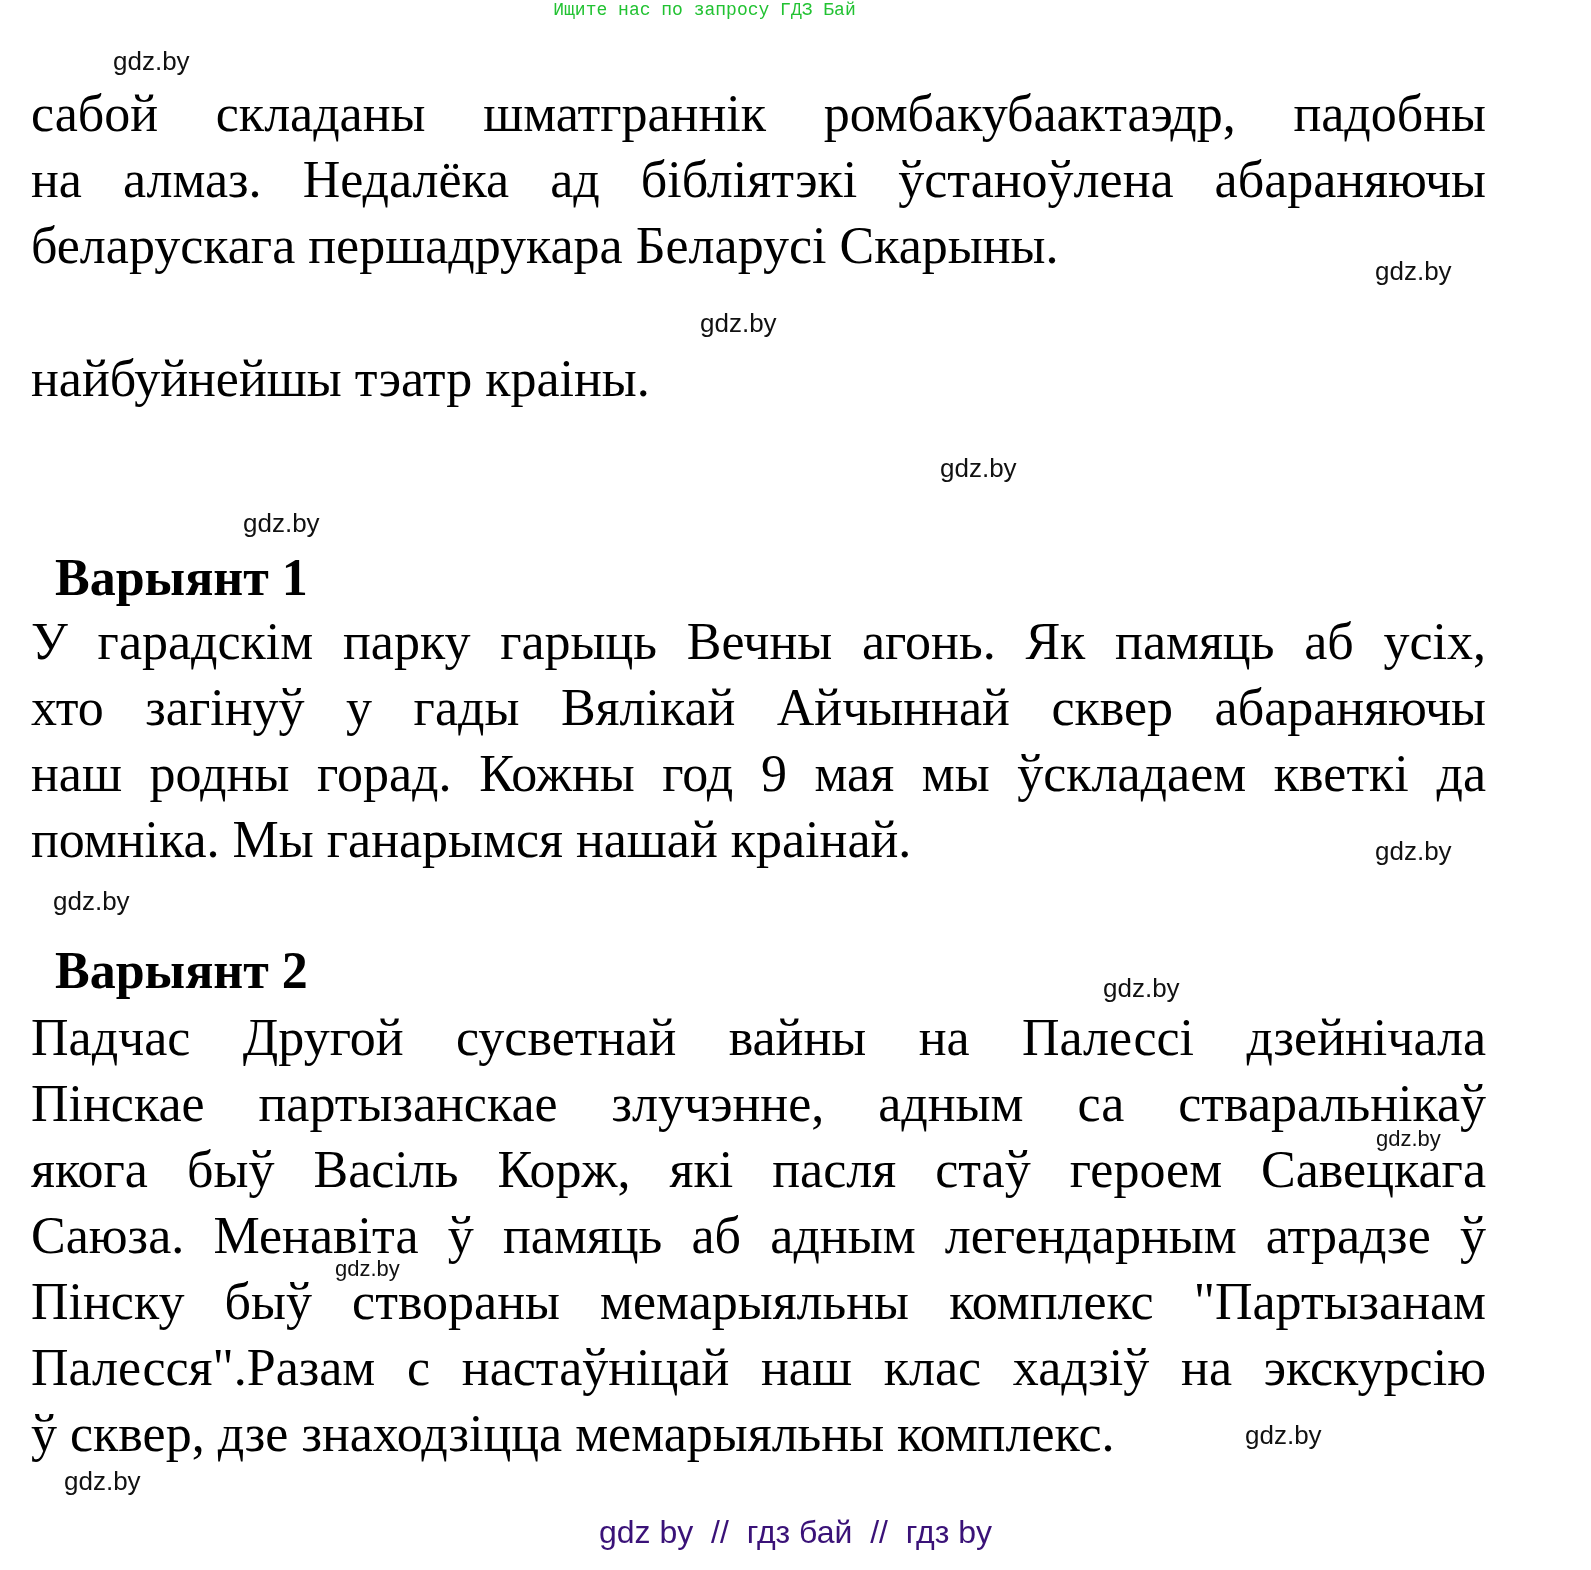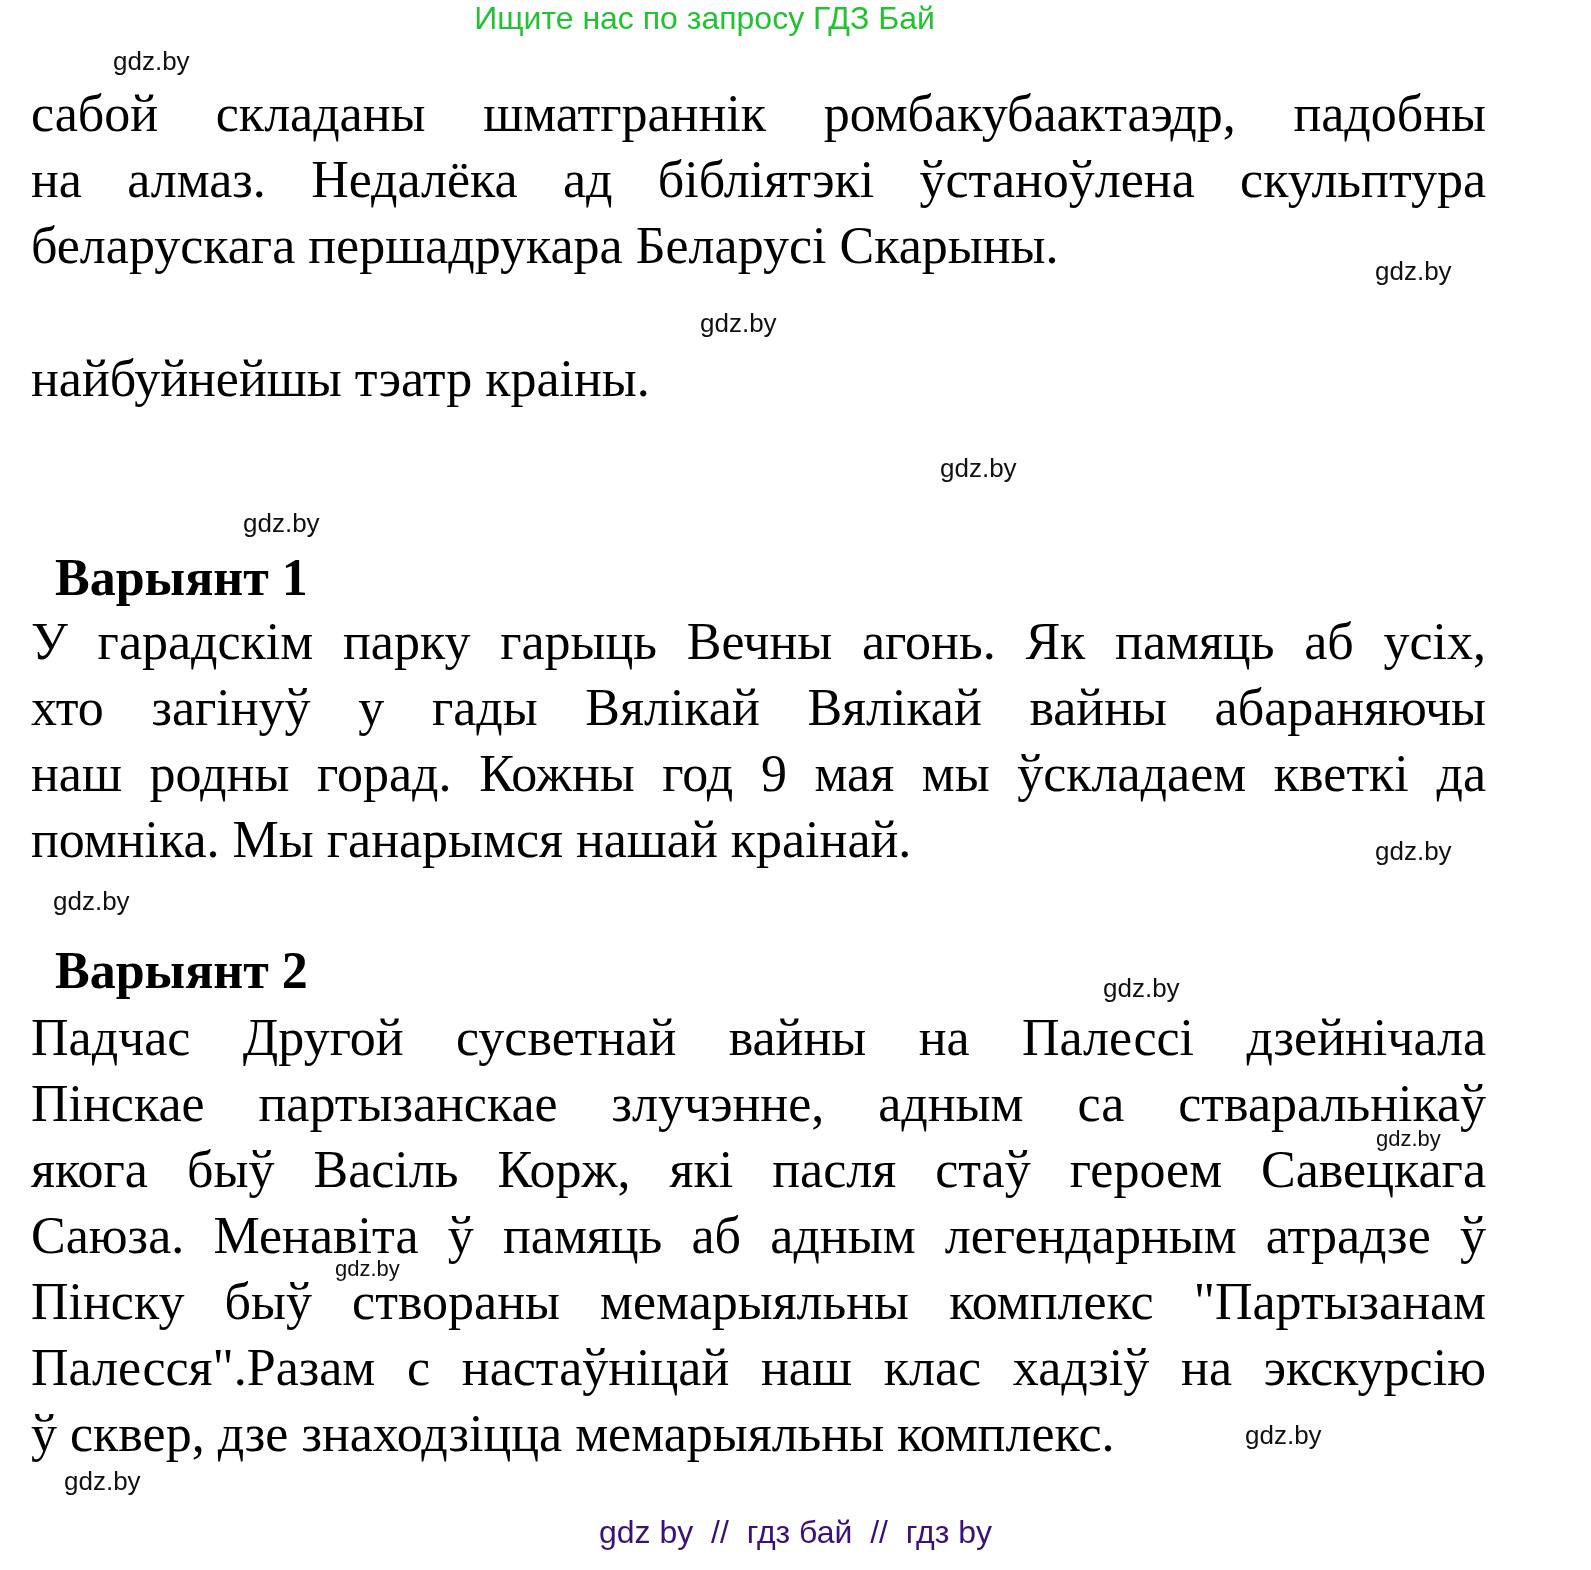--- a/index.html
+++ b/index.html
@@ -1,19 +1,19 @@
 <!DOCTYPE html>
 <html><head>
 <meta charset="utf-8">
 <style>
   html, body { margin: 0; padding: 0; background: #ffffff; }
   body { width: 1591px; height: 1570px; position: relative; overflow: hidden; }
   .top-banner {
     position: absolute; left: 0; width: 1409px; top: 0; text-align: center;
-    font-family: Liberation Sans, sans-serif; font-size: 32px; color: #22c232;
+    font-family: Liberation Mono, monospace; font-size: 18px; color: #22c232;
   }
   .wm {
     position: absolute; font-family: "Liberation Sans", sans-serif;
     font-size: 26px; color: #111; line-height: 1;
   }
   .wm.small { font-size: 22px; }
   .para {
     position: absolute; left: 31px; width: 1455px;
     font-family: "Liberation Serif", serif; font-size: 52px; line-height: 66px;
     color: #000; text-align: justify; text-align-last: left;
@@ -42,32 +42,32 @@
 <span class="wm" style="left:1375px;top:838px">gdz.by</span>
 <span class="wm" style="left:53px;top:888px">gdz.by</span>
 <span class="wm" style="left:1103px;top:975px">gdz.by</span>
 <span class="wm small" style="left:1376px;top:1128px">gdz.by</span>
 <span class="wm small" style="left:335px;top:1258px">gdz.by</span>
 <span class="wm" style="left:1245px;top:1422px">gdz.by</span>
 <span class="wm" style="left:64px;top:1468px">gdz.by</span>
 
 <div class="para" style="top:81px">
   <span class="ln">сабой складаны шматграннік ромбакубаактаэдр, падобны</span>
-  <span class="ln">на алмаз. Недалёка ад бібліятэкі ўстаноўлена скульптура</span>
+  <span class="ln">на алмаз. Недалёка ад бібліятэкі ўстаноўлена абараняючы</span>
   <span class="ln last">беларускага першадрукара Беларусі Скарыны.</span>
 </div>
 
 <div class="para" style="top:346px">
   <span class="ln last">найбуйнейшы тэатр краіны.</span>
 </div>
 
 <div class="heading" style="top:552px">Варыянт 1</div>
 <div class="para" style="top:609px">
   <span class="ln">У гарадскім парку гарыць Вечны агонь. Як памяць аб усіх,</span>
-  <span class="ln">хто загінуў у гады Вялікай Вялікай вайны абараняючы</span>
+  <span class="ln">хто загінуў у гады Вялікай Айчыннай сквер абараняючы</span>
   <span class="ln">наш родны горад. Кожны год 9 мая мы ўскладаем кветкі да</span>
   <span class="ln last">помніка. Мы ганарымся нашай краінай.</span>
 </div>
 
 <div class="heading" style="top:945px">Варыянт 2</div>
 <div class="para" style="top:1005px">
   <span class="ln">Падчас Другой сусветнай вайны на Палессі дзейнічала</span>
   <span class="ln">Пінскае партызанскае злучэнне, адным са стваральнікаў</span>
   <span class="ln">якога быў Васіль Корж, які пасля стаў героем Савецкага</span>
   <span class="ln">Саюза. Менавіта ў памяць аб адным легендарным атрадзе ў</span>

